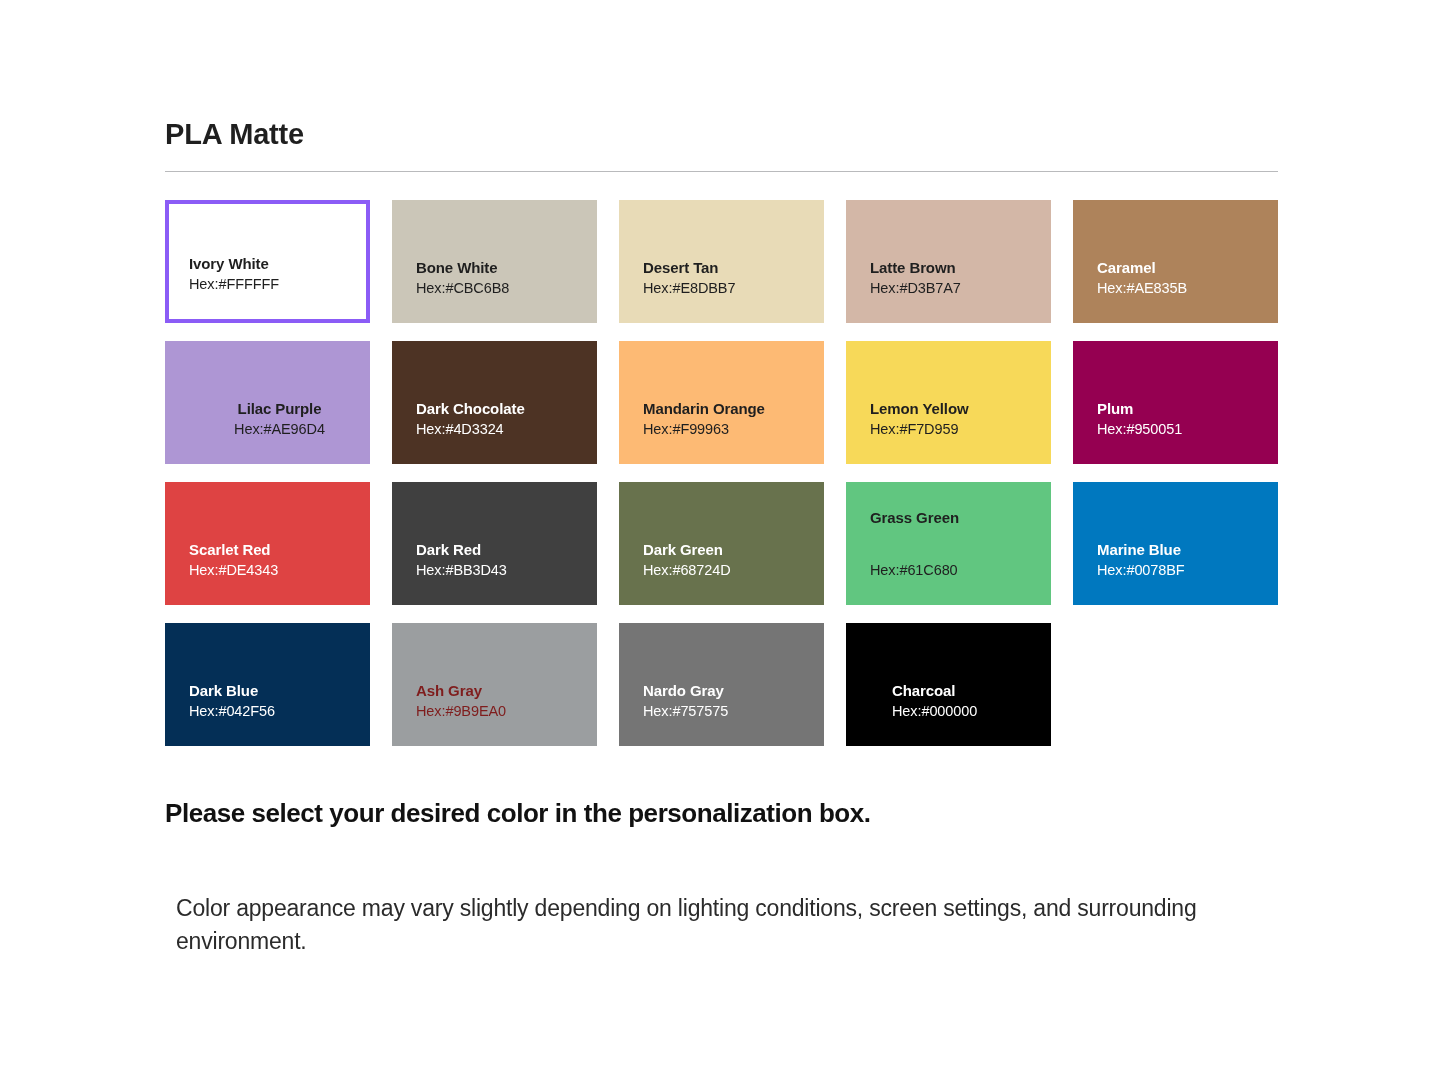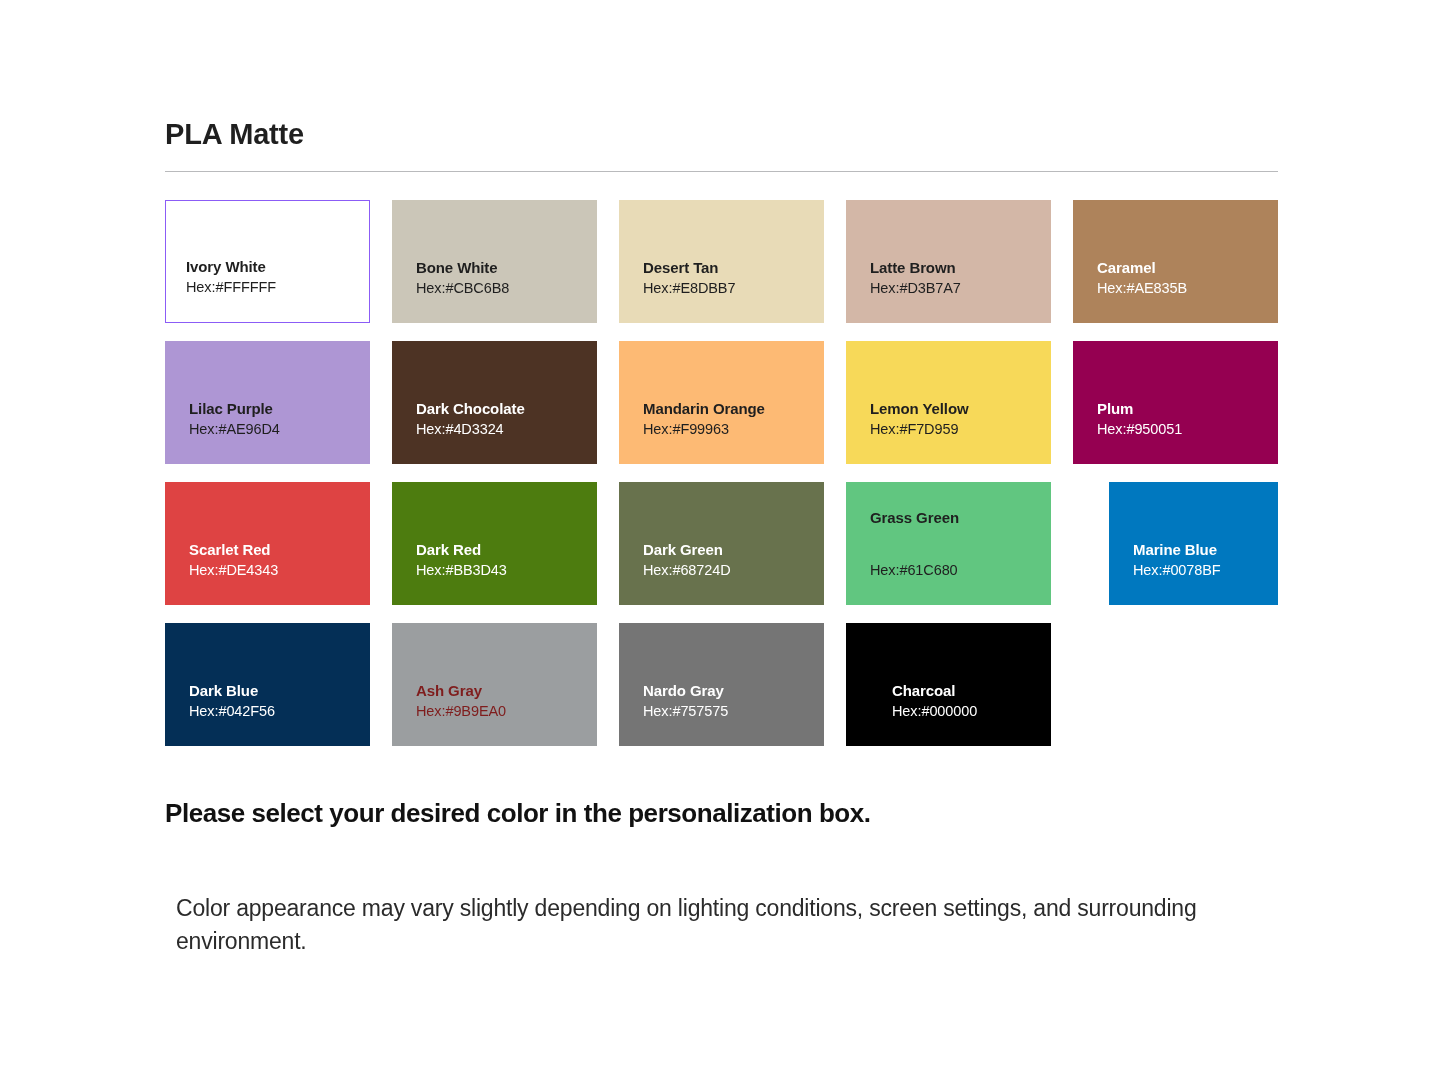--- a/index.html
+++ b/index.html
@@ -53,21 +53,21 @@
   .swatch {
     position: relative;
     height: 123px;
     box-sizing: border-box;
     display: flex;
     flex-direction: column;
     justify-content: flex-end;
     padding: 0 0 24px 24px;
   }
   .swatch.bordered {
-    border: 1px solid #8b5cf6;
+    border: 4px solid #8b5cf6;
     padding-left: 20px;
   }
   .swatch-name {
     font-size: 15px;
     font-weight: 700;
     line-height: 1.32;
     letter-spacing: -0.1px;
   }
   .swatch-hex {
     font-size: 14.5px;
@@ -123,21 +123,21 @@
         <div class="swatch-hex">Hex:#E8DBB7</div>
       </div>
       <div class="swatch" style="background: rgb(211, 183, 167); color: rgb(31, 31, 31);">
         <div class="swatch-name">Latte Brown</div>
         <div class="swatch-hex">Hex:#D3B7A7</div>
       </div>
       <div class="swatch" style="background: rgb(174, 131, 91); color: rgb(255, 255, 255);">
         <div class="swatch-name">Caramel</div>
         <div class="swatch-hex">Hex:#AE835B</div>
       </div>
-      <div class="swatch" style="background: rgb(174, 150, 212); color: rgb(31, 31, 31);">
+      <div class="swatch" style="background: rgb(174, 150, 212); color: rgb(31, 31, 31); text-align: center;">
         <div class="swatch-name">Lilac Purple</div>
         <div class="swatch-hex">Hex:#AE96D4</div>
       </div>
       <div class="swatch" style="background: rgb(77, 51, 36); color: rgb(255, 255, 255);">
         <div class="swatch-name">Dark Chocolate</div>
         <div class="swatch-hex">Hex:#4D3324</div>
       </div>
       <div class="swatch" style="background: #fdba74; color: rgb(31, 31, 31);">
         <div class="swatch-name">Mandarin Orange</div>
         <div class="swatch-hex">Hex:#F99963</div>
@@ -147,33 +147,33 @@
         <div class="swatch-hex">Hex:#F7D959</div>
       </div>
       <div class="swatch" style="background: rgb(149, 0, 81); color: rgb(255, 255, 255);">
         <div class="swatch-name">Plum</div>
         <div class="swatch-hex">Hex:#950051</div>
       </div>
       <div class="swatch" style="background: rgb(222, 67, 67); color: rgb(255, 255, 255);">
         <div class="swatch-name">Scarlet Red</div>
         <div class="swatch-hex">Hex:#DE4343</div>
       </div>
-      <div class="swatch" style="background: #4d7c0f; color: rgb(255, 255, 255);">
+      <div class="swatch" style="background: #404040; color: rgb(255, 255, 255);">
         <div class="swatch-name">Dark Red</div>
         <div class="swatch-hex">Hex:#BB3D43</div>
       </div>
       <div class="swatch" style="background: rgb(104, 114, 77); color: rgb(255, 255, 255);">
         <div class="swatch-name">Dark Green</div>
         <div class="swatch-hex">Hex:#68724D</div>
       </div>
       <div class="swatch" style="background: rgb(97, 198, 128); color: rgb(31, 31, 31); gap: 32px;">
         <div class="swatch-name">Grass Green</div>
         <div class="swatch-hex">Hex:#61C680</div>
       </div>
-      <div class="swatch" style="background: rgb(0, 120, 191); color: rgb(255, 255, 255); margin-left: 36px;">
+      <div class="swatch" style="background: rgb(0, 120, 191); color: rgb(255, 255, 255);">
         <div class="swatch-name">Marine Blue</div>
         <div class="swatch-hex">Hex:#0078BF</div>
       </div>
       <div class="swatch" style="background: rgb(4, 47, 86); color: rgb(255, 255, 255);">
         <div class="swatch-name">Dark Blue</div>
         <div class="swatch-hex">Hex:#042F56</div>
       </div>
       <div class="swatch" style="background: rgb(155, 158, 160); color: #7f1d1d;">
         <div class="swatch-name">Ash Gray</div>
         <div class="swatch-hex">Hex:#9B9EA0</div>

